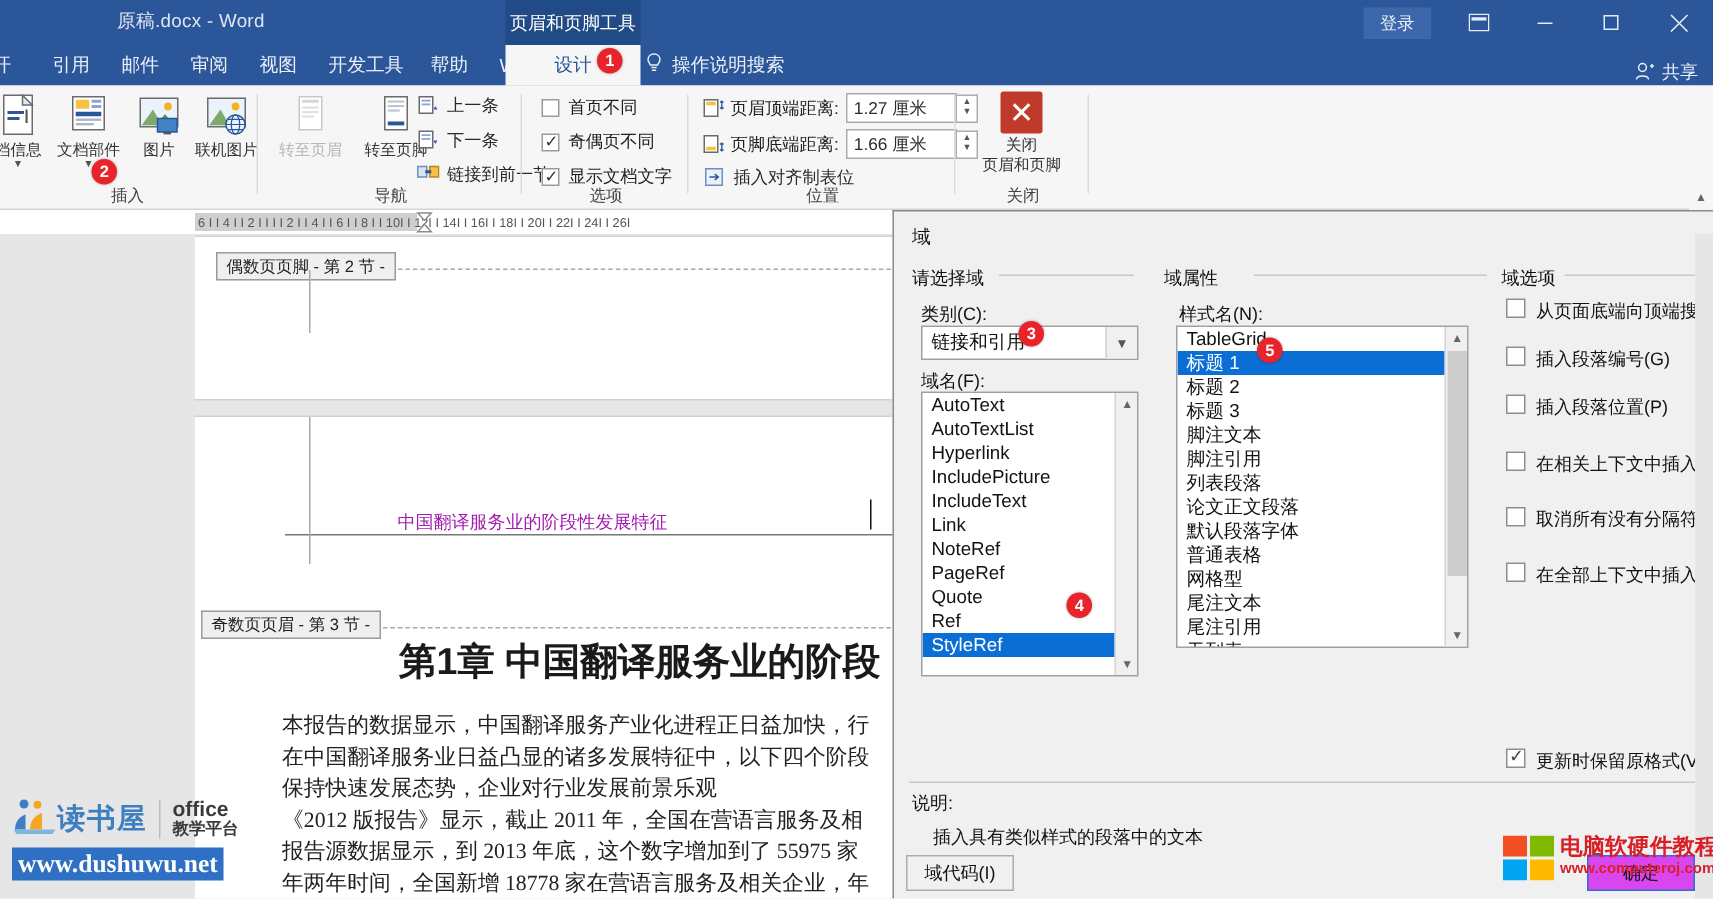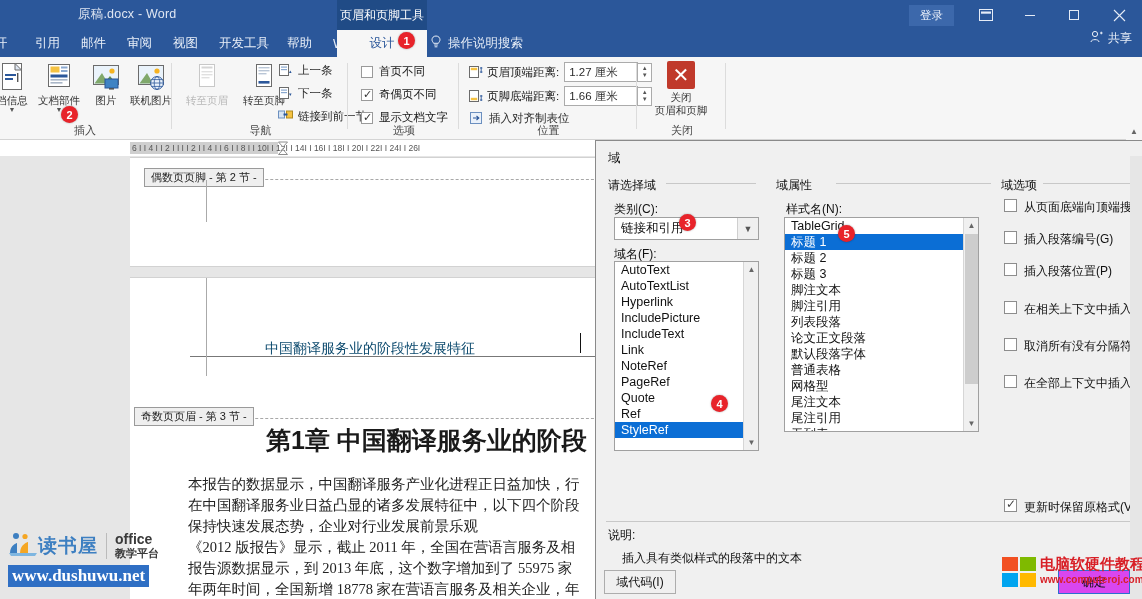--- a/index.html
+++ b/index.html
@@ -50,21 +50,21 @@
   }
   .tab.active {
     background: #f6f6f6; color: #2b579a;
   }
   .tellme {
     position: absolute; top: 0; height: 27px; display: flex; align-items: center;
     color: #e9eff8; font-size: 12.5px; left: 430px; cursor: pointer;
   }
   .bulb { margin-right: 6px; display:inline-block; }
   .share-btn {
-    position: absolute; right: 10px; top: 0; height: 27px; display: flex; align-items: flex-start;
+    position: absolute; right: 10px; top: 0; height: 27px; display: flex; align-items: flex-end;
     color: #e9eff8; font-size: 12px; cursor: pointer;
   }
   .share-btn .person { margin-right: 5px; }
 
   
   .ribbon {
     position: absolute; top: 57px; left: 0; width: 1142px; height: 83px;
     background: #f6f6f6; border-bottom: 1px solid #d4d4d4;
   }
   .rgroup { position: absolute; top: 0; height: 83px; }
@@ -150,21 +150,21 @@
     position: absolute; background: #efefef; border: 1px solid #9a9a9a;
     font-size: 11px; color: #222; padding: 1px 6px; white-space: nowrap;
   }
   .dash-line {
     position: absolute; border-top: 1px dashed #a8a8a8; height: 0;
   }
   .solid-line { position: absolute; border-top: 1px solid #777; height: 0; }
   .vline { position: absolute; border-left: 1px solid #aaa; width: 0; }
 
   .hdr-text {
-    position: absolute; font-family: Liberation Mono, monospace; font-size: 14px; color: #0c4a6e;
+    position: absolute; font-family: Liberation Mono, monospace; font-size: 12px; color: #a21caf;
     white-space: nowrap;
   }
   .caret-bar { position:absolute; width:1px; background:#111; }
 
   .chap-title {
     position: absolute; font-family: "Liberation Sans", sans-serif; font-weight: bold;
     font-size: 25px; color: #1a1a1a; white-space: nowrap;
   }
   .body-p {
     position: absolute; font-family: "Liberation Serif", serif; font-size: 14.5px;

